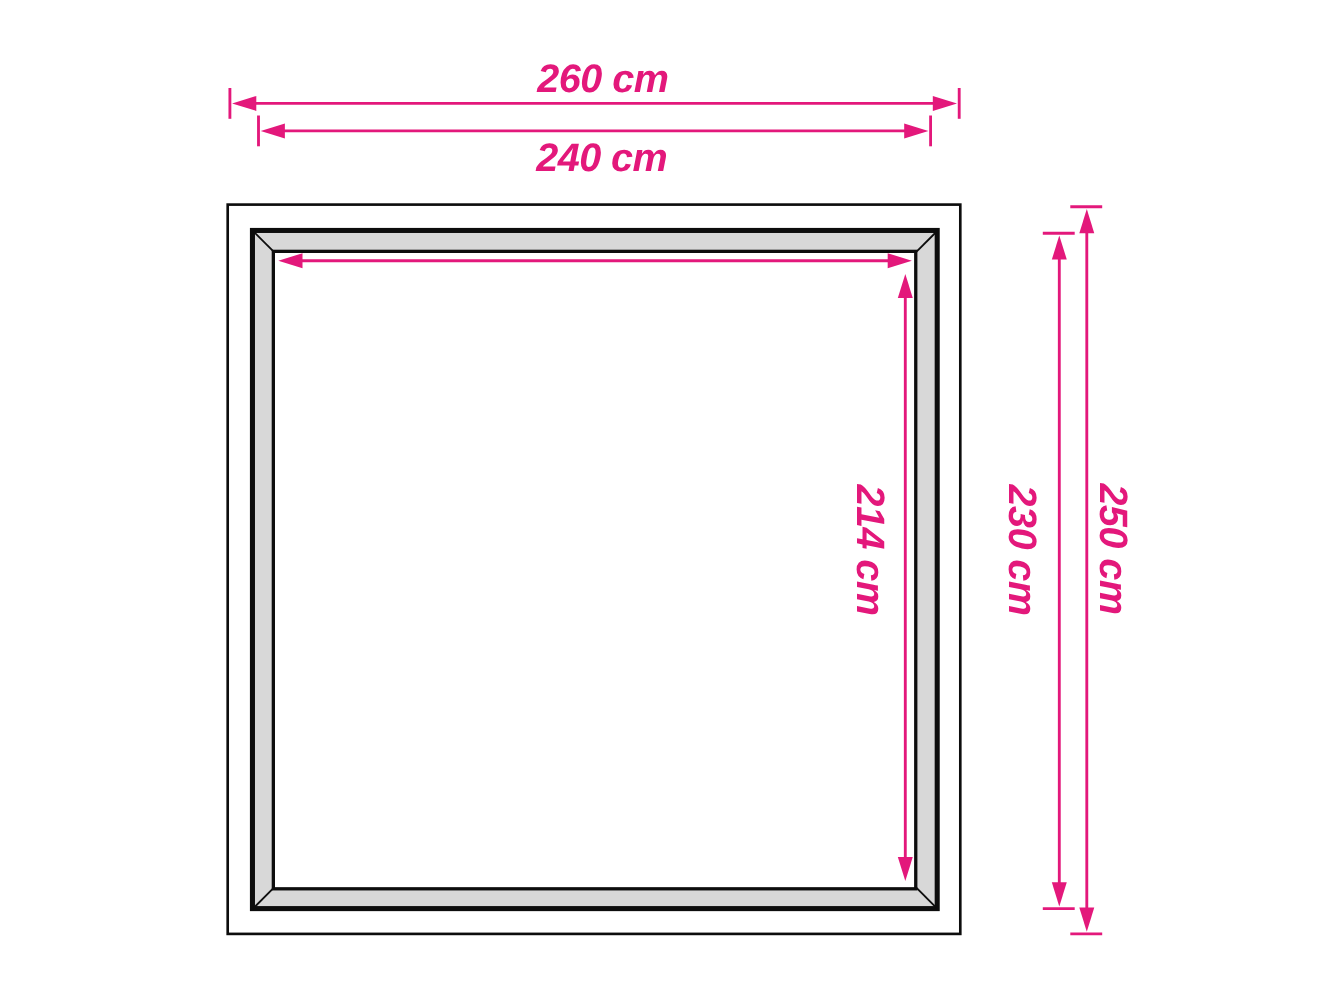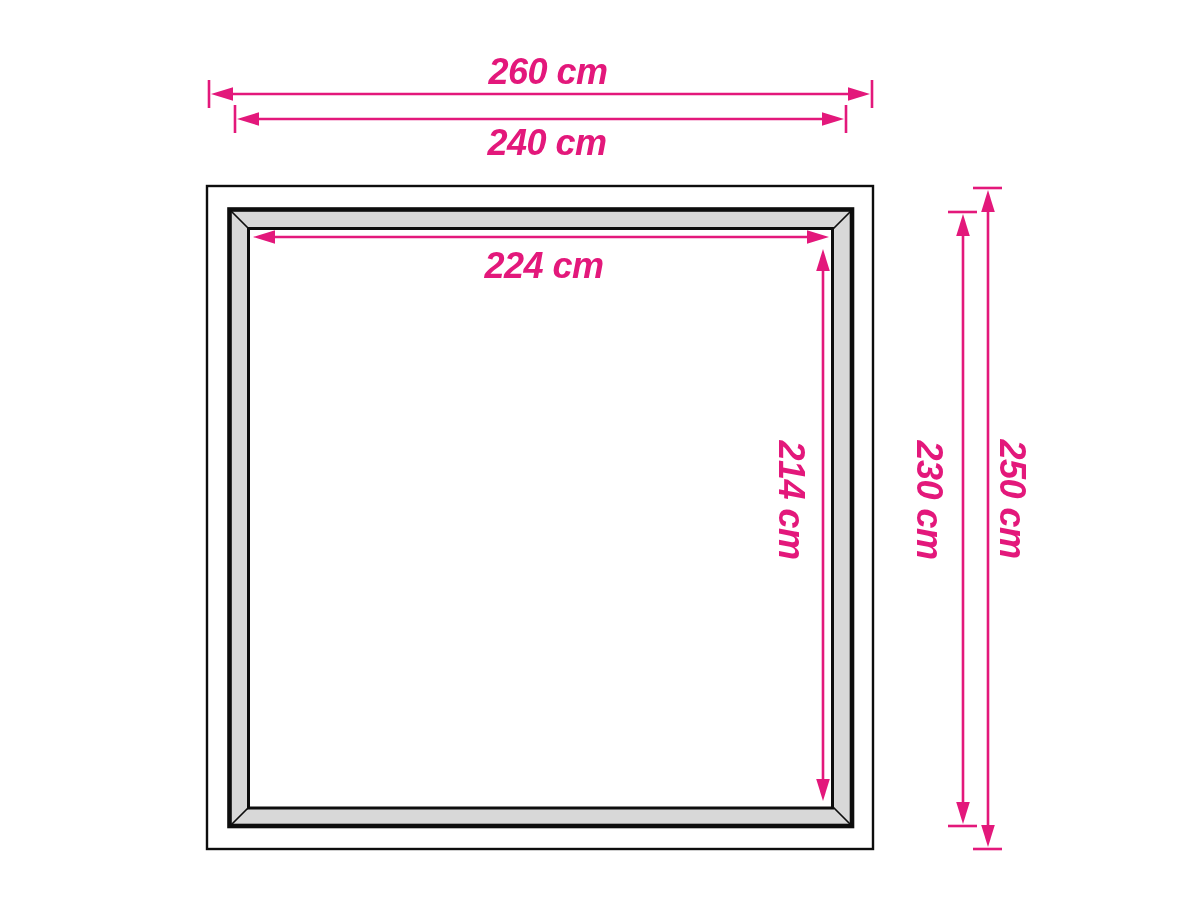--- a/index.html
+++ b/index.html
@@ -98,21 +98,20 @@
       <line x1="988" y1="204" x2="988" y2="833"></line>
       <polygon points="988,190 981.2,212 994.8,212" stroke="none"></polygon>
       <polygon points="988,847 981.2,825 994.8,825" stroke="none"></polygon>
     </g>
   </svg>
 
   <div class="dim-label" style="left:548px; top:72px;">260 cm</div>
 
   <div class="dim-label" style="left:547px; top:143px;font-style:italic;">240 cm</div>
 
-  <div class="dim-label" style="left:544px; top:266px;">224 cm</div>
 
   <div class="dim-label rot" style="left:791px; top:500px;">214 cm</div>
 
   <div class="dim-label rot" style="left:929px; top:500px;">230 cm</div>
 
   <div class="dim-label rot" style="left:1012px; top:499px;">250 cm</div>
 
 </div>
 
 </body></html>

